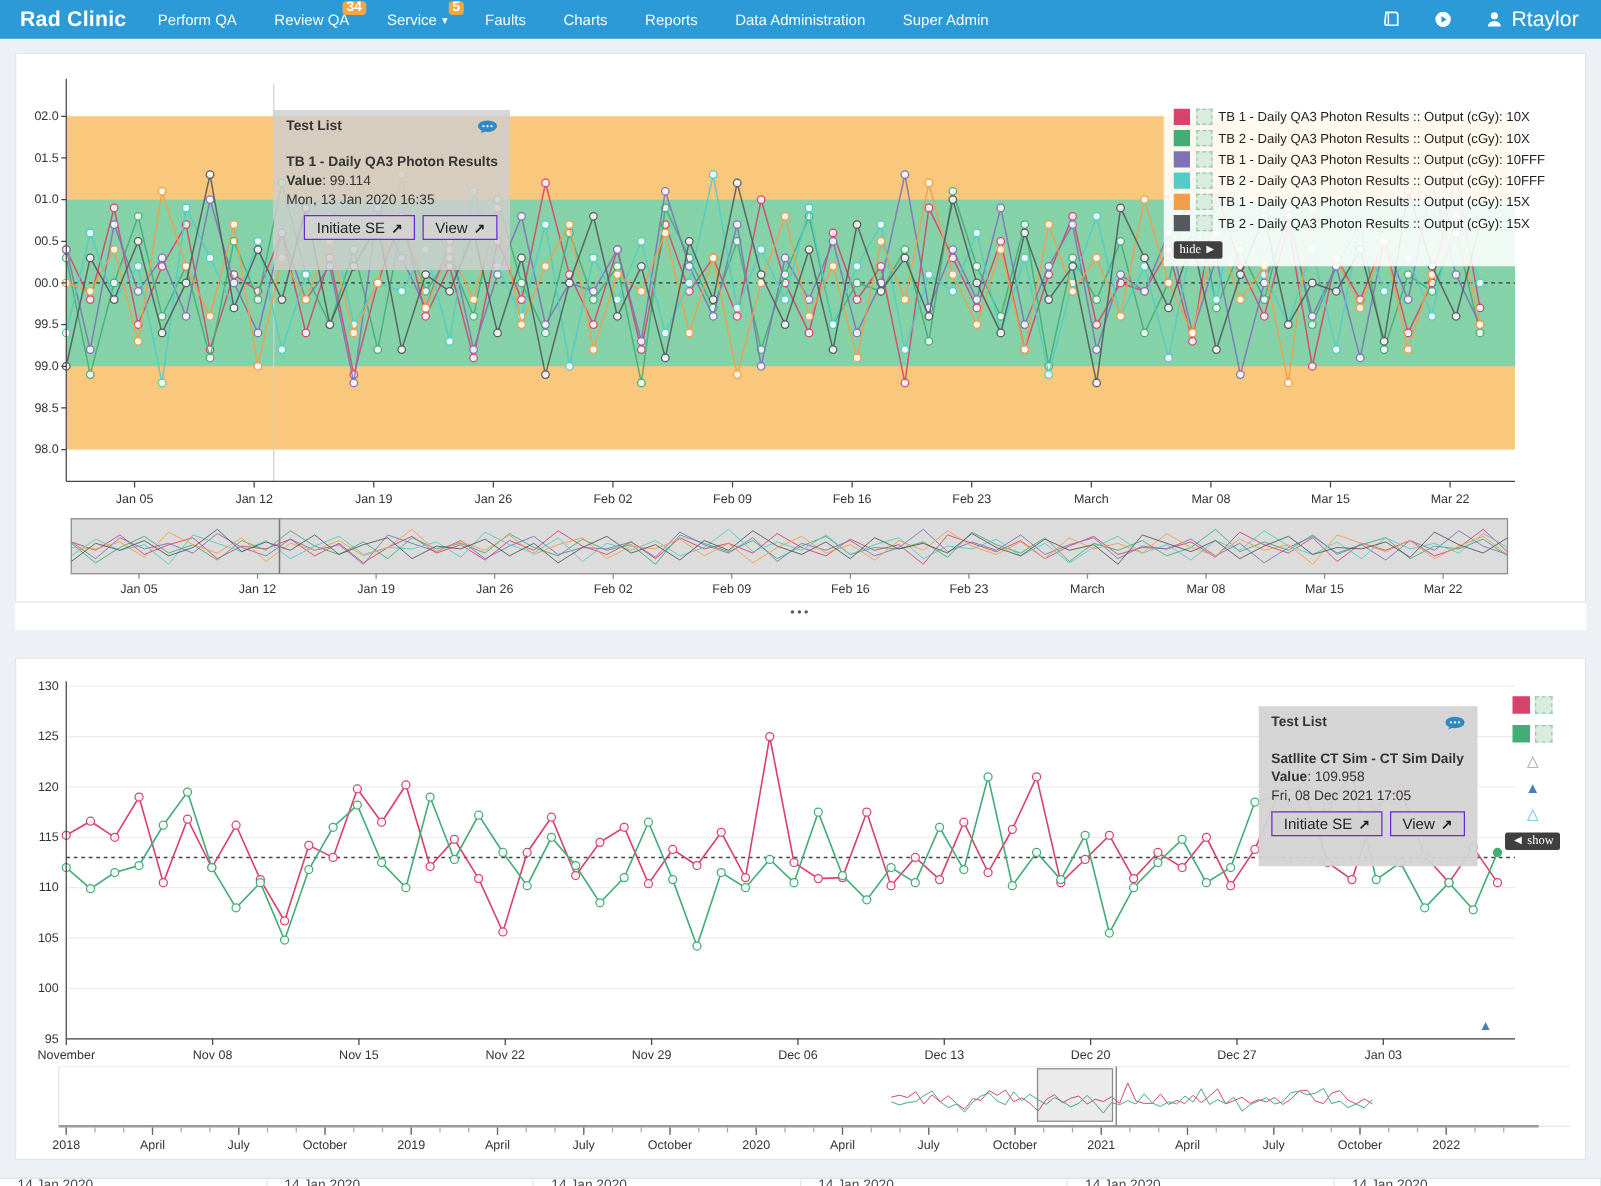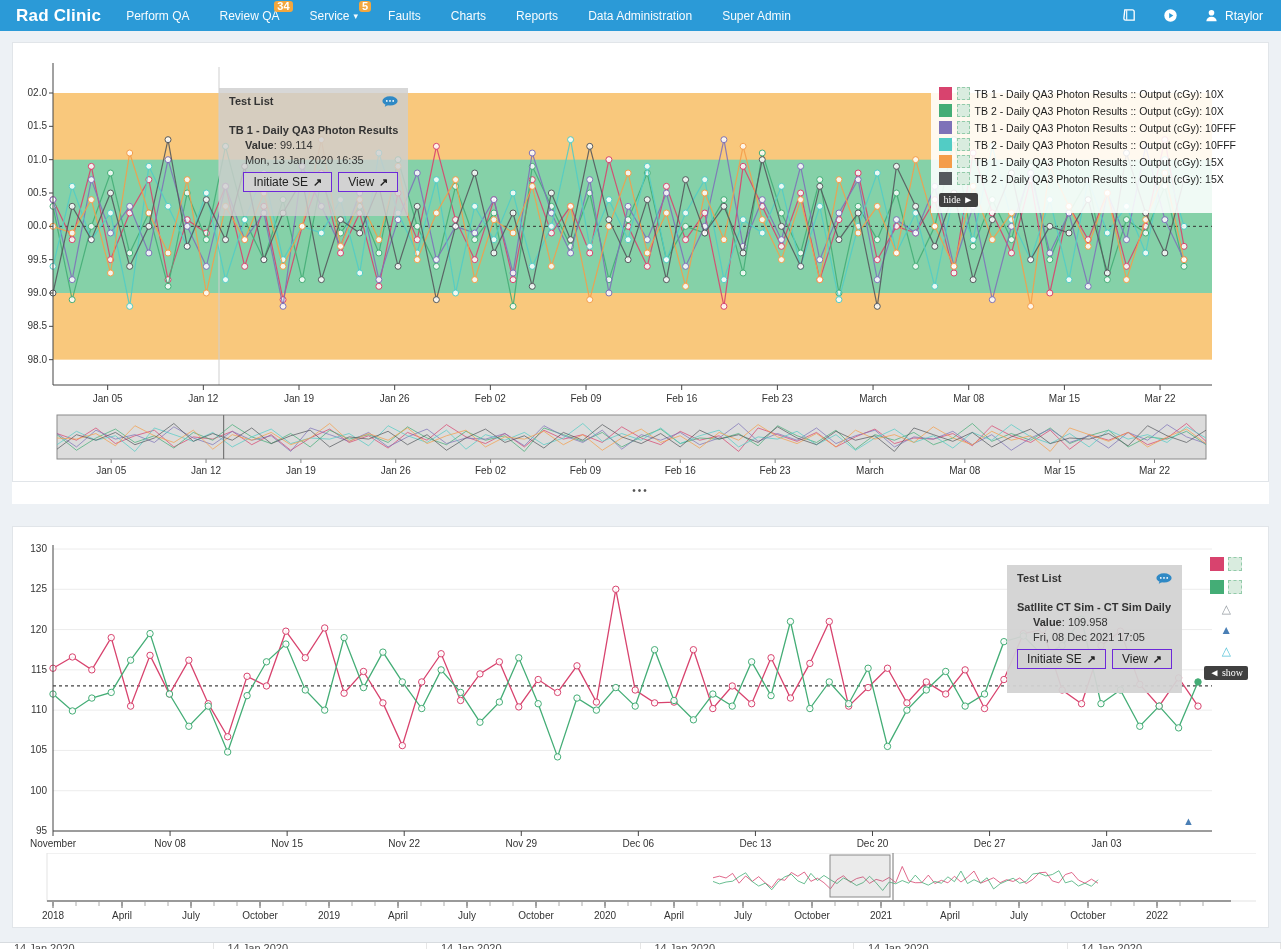--- a/index.html
+++ b/index.html
@@ -7,38 +7,38 @@
 
   
   .navbar { height: 31px; background: #2b9ad7; display: flex; align-items: center; padding: 0 10px; position: relative; }
   .brand { color: #fff; font-size: 17px; font-weight: bold; padding: 0 10px 0 6px; letter-spacing: .2px; }
   .nav-items { display: flex; align-items: center; height: 100%; }
   .nav-item { position: relative; color: rgba(255,255,255,.96); font-size: 12px; padding: 0 15px; height: 100%; display: flex; align-items: center; cursor: pointer; white-space: nowrap; }
   .nav-badge { position: absolute; top: 1px; right: 2px; background: #f3a73e; color: #fff; font-size: 11px; line-height: 11px; padding: 0 3px; border-radius: 3px; font-weight: bold; }
   .nav-caret { font-size: 9px; margin-left: 4px; }
   .nav-right { margin-left: auto; display: flex; align-items: center; gap: 26px; padding-right: 8px; }
   .nav-ico { width: 15px; height: 15px; display: inline-block; }
-  .nav-user { display: flex; align-items: center; gap: 6px; color: #fff; font-size: 12px; cursor: pointer; }
+  .nav-user { display: flex; align-items: center; gap: 6px; color: #fff; font-size: 17px; cursor: pointer; }
 
   
   .card { background: #fff; border: 1px solid #e1e5e9; margin: 11px 12px 0; padding: 12px 14px 4px; position: relative; }
   .card2 { margin-top: 0; }
   .dots-strip { background: #fff; margin: 0 12px; text-align: center; color: #555; font-size: 10px; letter-spacing: 2px; height: 22px; line-height: 18px; cursor: row-resize; }
   .gap { height: 22px; }
 
   svg.chart { display: block; }
 
   
   .tooltip { position: absolute; background: rgba(206,206,206,.82); padding: 7px 10px 24px; font-size: 11px; color: #333; min-width: 175px; z-index: 5; }
   .tt1 { left: 192px; top: 33px; }
   .tt2 { right: 72px; top: 26px; background: rgba(210,210,210,.94); }
   .tt-title-row { display: flex; justify-content: space-between; align-items: center; }
   .tt-title { font-weight: bold; }
   .tt-sub { font-weight: bold; margin-top: 17px; }
-  .tt-line { margin-top: 3px; margin-left: 16px; }
+  .tt-line { margin-top: 3px; }
   .tt-line b { font-weight: bold; }
   .tt-btns { display: flex; justify-content: flex-end; gap: 6px; margin-top: 6px; }
   .tt-btn { background: #d2d2d2; border: 1px solid #6d28d9; font-size: 12px; color: #222; padding: 2px 9px; cursor: pointer; font-family: "Liberation Sans", sans-serif; display: flex; align-items: center; gap: 5px; }
   .tt-btn .arr { font-size: 11px; font-weight: bold; }
   .chat-ico { width: 16px; height: 11px; }
 
   
   .legend1 { position: absolute; right: 10px; top: 26px; background: rgba(255,255,255,.88); padding: 6px 8px 4px; z-index: 6; }
   .lg-row { display: flex; align-items: center; gap: 5px; margin-bottom: 4px; cursor: pointer; }
   .sw { width: 13px; height: 13px; display: inline-block; }

